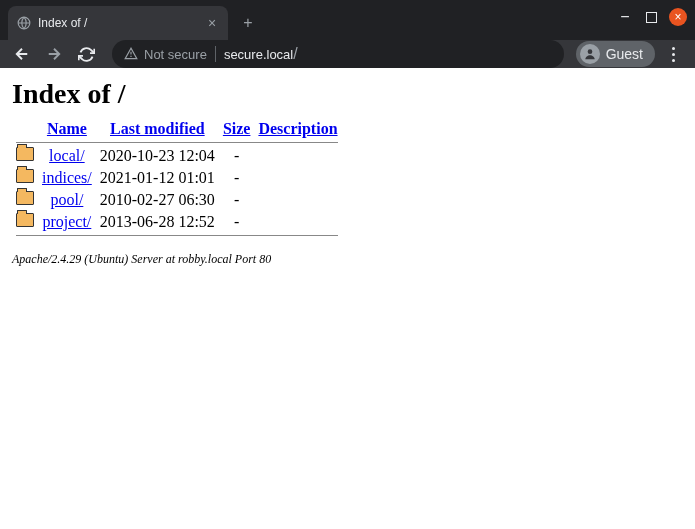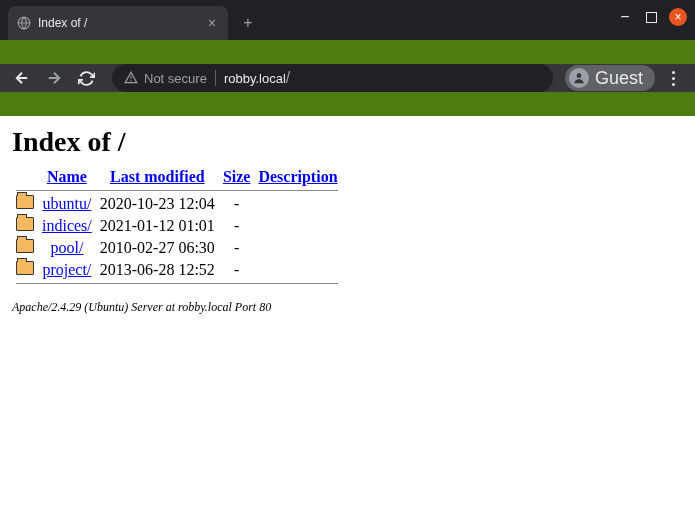--- a/index.html
+++ b/index.html
@@ -1,18 +1,18 @@
 <!DOCTYPE html>
 <html><head>
   <meta charset="utf-8">
   <style>
     * { margin: 0; padding: 0; box-sizing: border-box; }
     body { width: 695px; height: 529px; background: #000; font-family: sans-serif; overflow: hidden; }
     
-    .chrome-window { width: 100%; height: 100%; background: #4d7c0f; display: flex; flex-direction: column; gap: 24px; }
+    .chrome-window { width: 100%; height: 100%; background: #4d7c0f; display: flex; flex-direction: column; }
     
     .titlebar { height: 40px; background: #202124; display: flex; align-items: flex-end; padding: 0 8px; position: relative; }
     .tab { background: #35363a; border-radius: 8px 8px 0 0; height: 34px; display: flex; align-items: center; padding: 0 8px; width: 220px; gap: 6px; }
     .tab-favicon { width: 16px; height: 16px; display: flex; align-items: center; justify-content: center; color: #9aa0a6; }
     .tab-title { color: #e8eaed; font-size: 12px; flex: 1; white-space: nowrap; overflow: hidden; }
     .tab-close { width: 16px; height: 16px; color: #9aa0a6; display: flex; align-items: center; justify-content: center; cursor: pointer; font-size: 14px; }
     .new-tab { width: 28px; height: 28px; color: #9aa0a6; display: flex; align-items: center; justify-content: center; margin-left: 6px; cursor: pointer; font-size: 16px; margin-bottom: 3px; }
     .window-controls { position: absolute; right: 8px; top: 8px; display: flex; gap: 12px; align-items: center; }
     .win-btn { width: 18px; height: 18px; border-radius: 50%; display: flex; align-items: center; justify-content: center; cursor: pointer; }
     .win-min { color: #e8eaed; font-size: 16px; }
@@ -20,21 +20,21 @@
     .win-close { background: #e95420; color: #fff; font-size: 12px; }
     
     .toolbar { height: 28px; background: #35363a; display: flex; align-items: center; padding: 0 8px; gap: 4px; }
     .nav-btn { width: 28px; height: 28px; color: #9aa0a6; display: flex; align-items: center; justify-content: center; cursor: pointer; border-radius: 50%; }
     .nav-btn.active { color: #e8eaed; }
     .addressbar { flex: 1; background: #202124; border-radius: 14px; height: 28px; display: flex; align-items: center; padding: 0 12px; margin: 0 8px; gap: 8px; }
     .not-secure { color: #9aa0a6; font-size: 13px; display: flex; align-items: center; gap: 6px; }
     .url-sep { width: 1px; height: 16px; background: #5f6368; }
     .url-text { color: #e8eaed; font-size: 13px; }
     .url-path { color: #9aa0a6; }
-    .guest-badge { background: #5f6368; border-radius: 14px; height: 26px; display: flex; align-items: center; padding: 0 12px 0 4px; gap: 6px; color: #e8eaed; font-size: 18px; cursor: pointer; }
+    .guest-badge { background: #5f6368; border-radius: 14px; height: 26px; display: flex; align-items: center; padding: 0 12px 0 4px; gap: 6px; color: #e8eaed; font-size: 14px; cursor: pointer; }
     .guest-avatar { width: 20px; height: 20px; border-radius: 50%; background: #9aa0a6; display: flex; align-items: center; justify-content: center; }
     .menu-btn { width: 28px; height: 28px; color: #e8eaed; display: flex; align-items: center; justify-content: center; cursor: pointer; flex-direction: column; gap: 3px; }
     .menu-dot { width: 3px; height: 3px; background: #e8eaed; border-radius: 50%; }
     
     .content { flex: 1; background: #fff; padding: 10px 12px; font-family: "Times New Roman", serif; }
     .content h1 { font-size: 28px; font-weight: bold; margin-bottom: 8px; }
     .listing { border-collapse: collapse; }
     .listing th, .listing td { padding: 2px 4px; font-size: 16px; text-align: center; vertical-align: middle; }
     .listing th a { color: #0000ee; text-decoration: underline; font-weight: bold; }
     .listing td a { color: #0000ee; text-decoration: underline; }
@@ -92,21 +92,21 @@
     </div>
     <div class="addressbar">
       <span class="not-secure">
         <svg width="14" height="14" viewBox="0 0 24 24" fill="currentColor">
             <path d="M12 2L2 20h20L12 2zm0 6v5m0 2v2" stroke="currentColor" stroke-width="2" fill="none"></path>
           </svg>
         <span>Not secure</span>
       </span>
       <span class="url-sep"></span>
       <span>
-        <span class="url-text">robby.local</span><span class="url-path">/</span>
+        <span class="url-text">secure.local</span><span class="url-path">/</span>
       </span>
     </div>
     <div class="guest-badge">
       <span class="guest-avatar">
         <svg width="14" height="14" viewBox="0 0 24 24" fill="#35363a">
             <circle cx="12" cy="8" r="4"></circle>
             <path d="M4 21c0-4 4-7 8-7s8 3 8 7"></path>
           </svg>
       </span>
       <span>Guest</span>
@@ -131,21 +131,21 @@
       </tr>
       <tr>
             <td colspan="5">
               <hr>
             </td>
           </tr>
       </tbody>
         <tbody id="entries">
           <tr>
             <td class="icon-cell"><span class="folder-icon"></span></td>
-            <td><a href="#">ubuntu/</a></td>
+            <td><a href="#">local/</a></td>
             <td>2020-10-23 12:04</td>
             <td class="size-dash">-</td>
             <td></td>
           </tr>
           <tr>
             <td class="icon-cell"><span class="folder-icon"></span></td>
             <td><a href="#">indices/</a></td>
             <td>2021-01-12 01:01</td>
             <td class="size-dash">-</td>
             <td></td>

